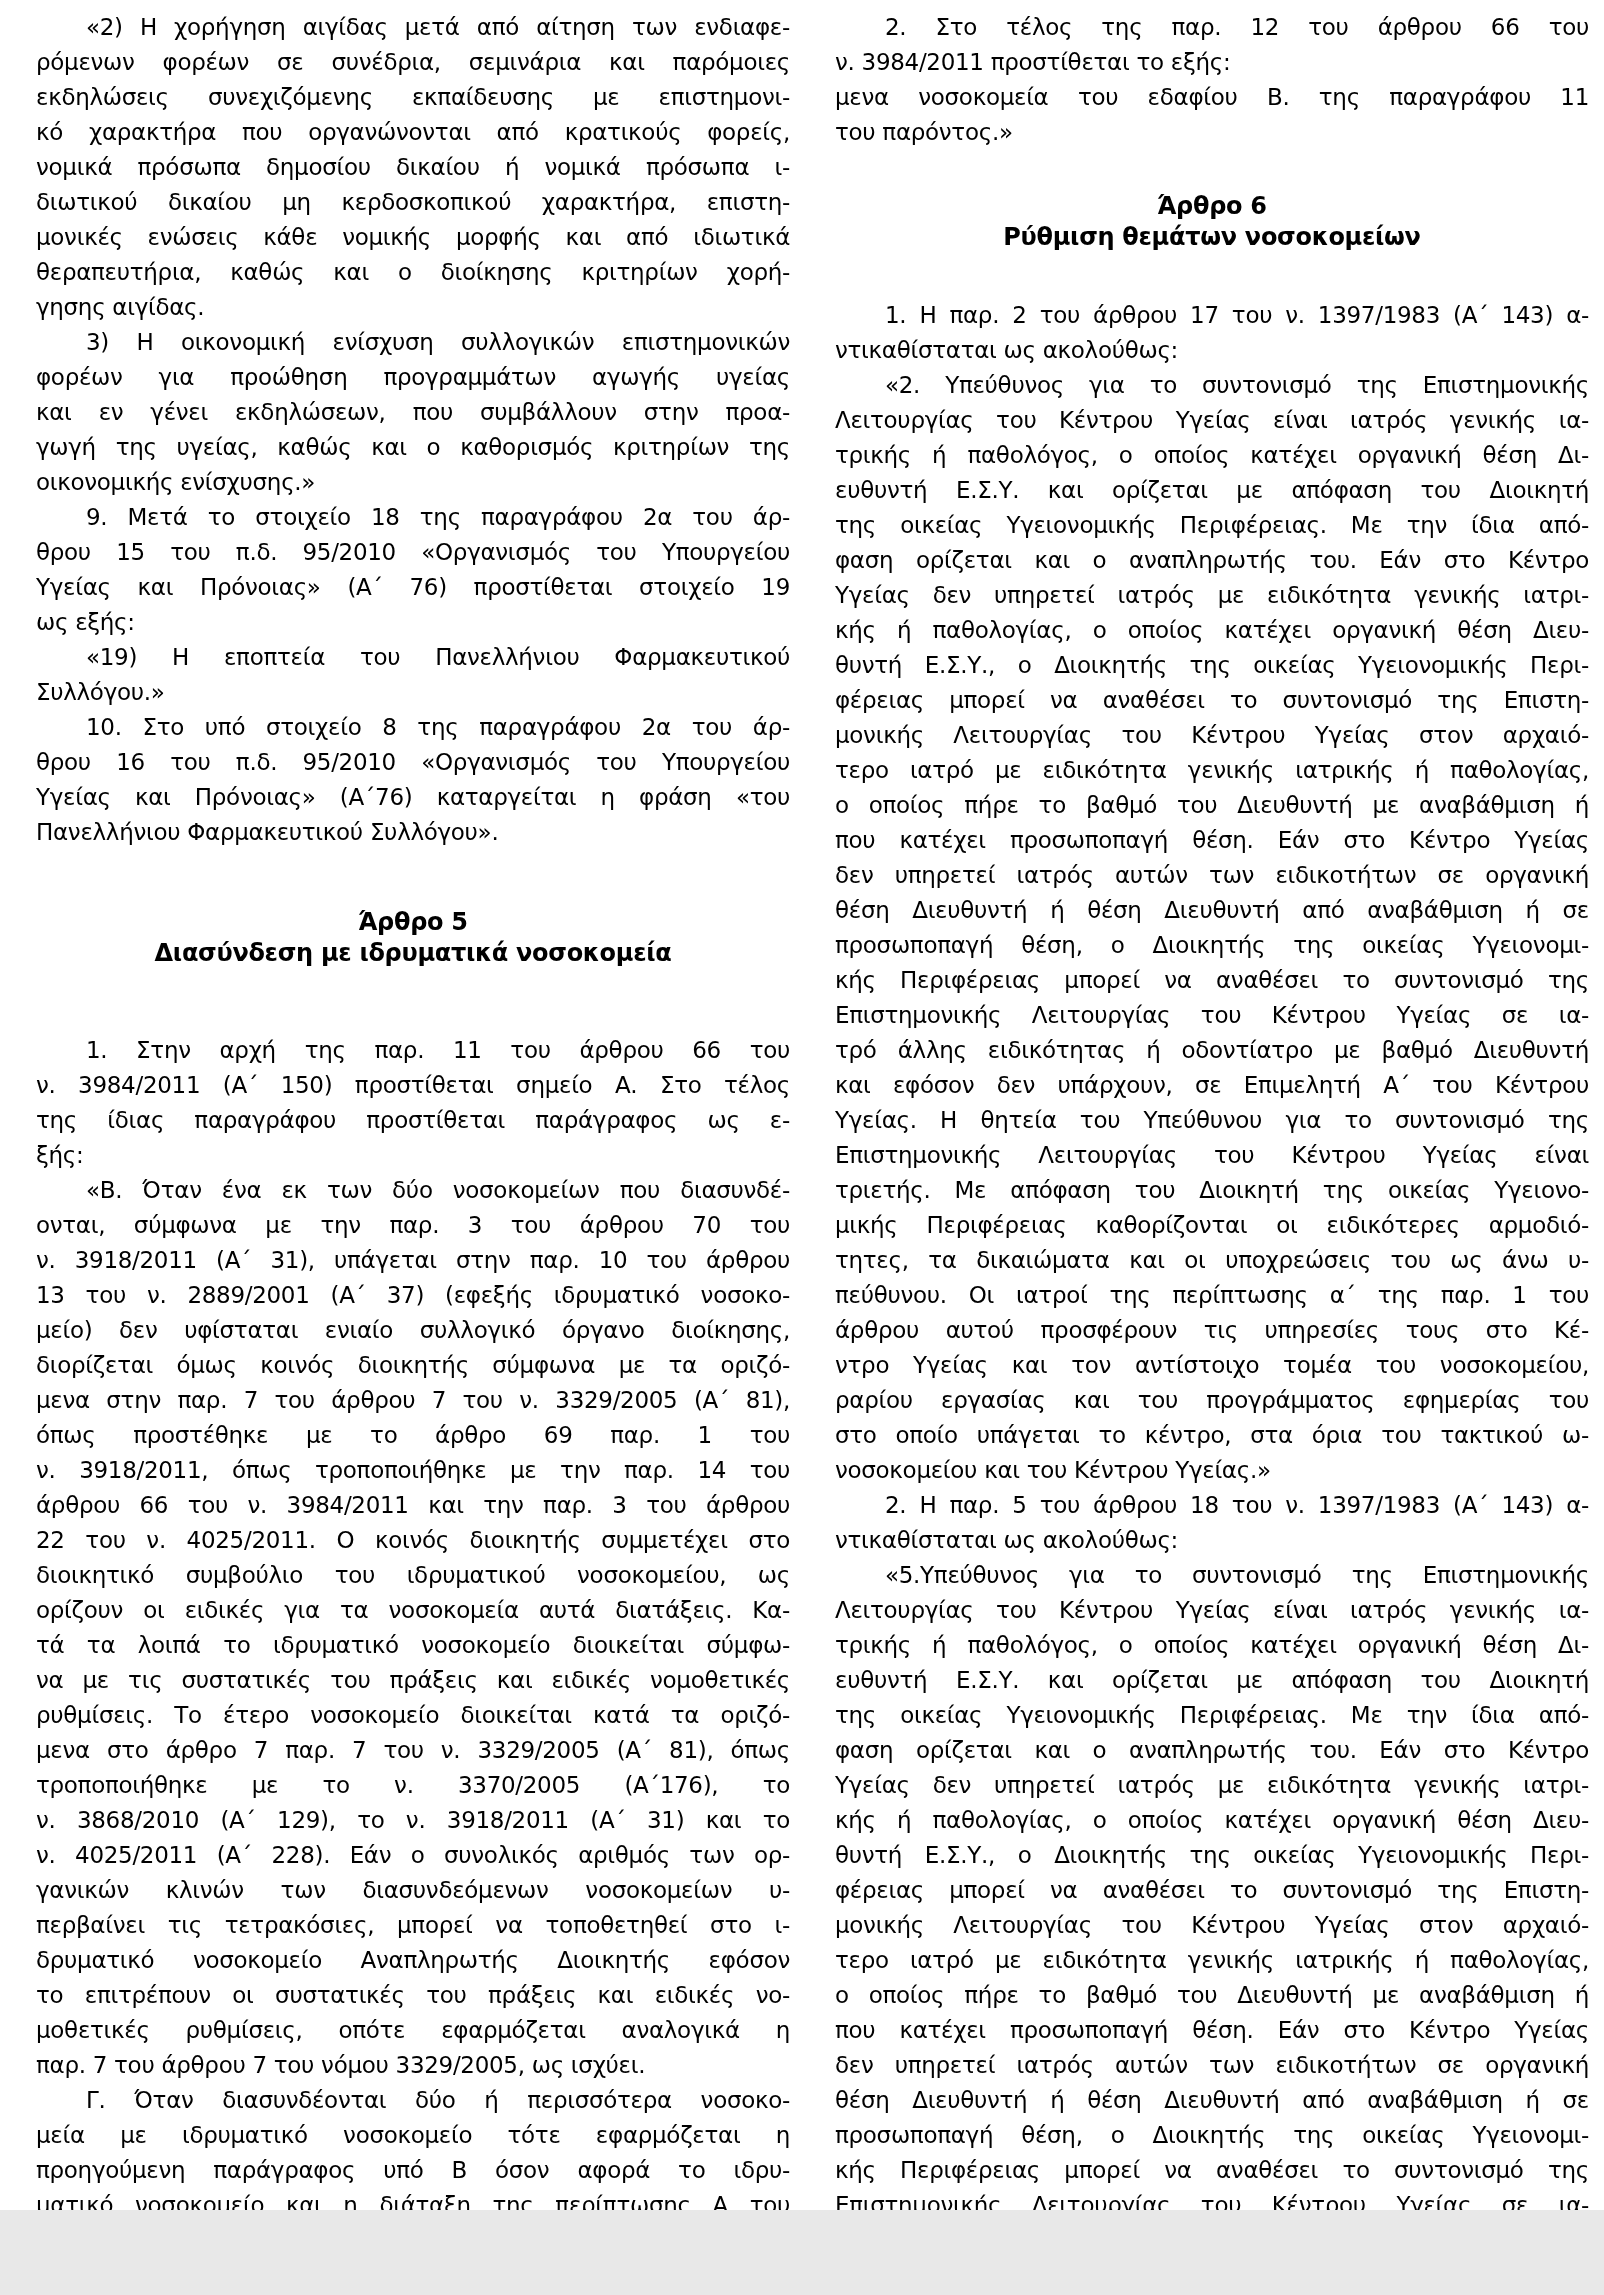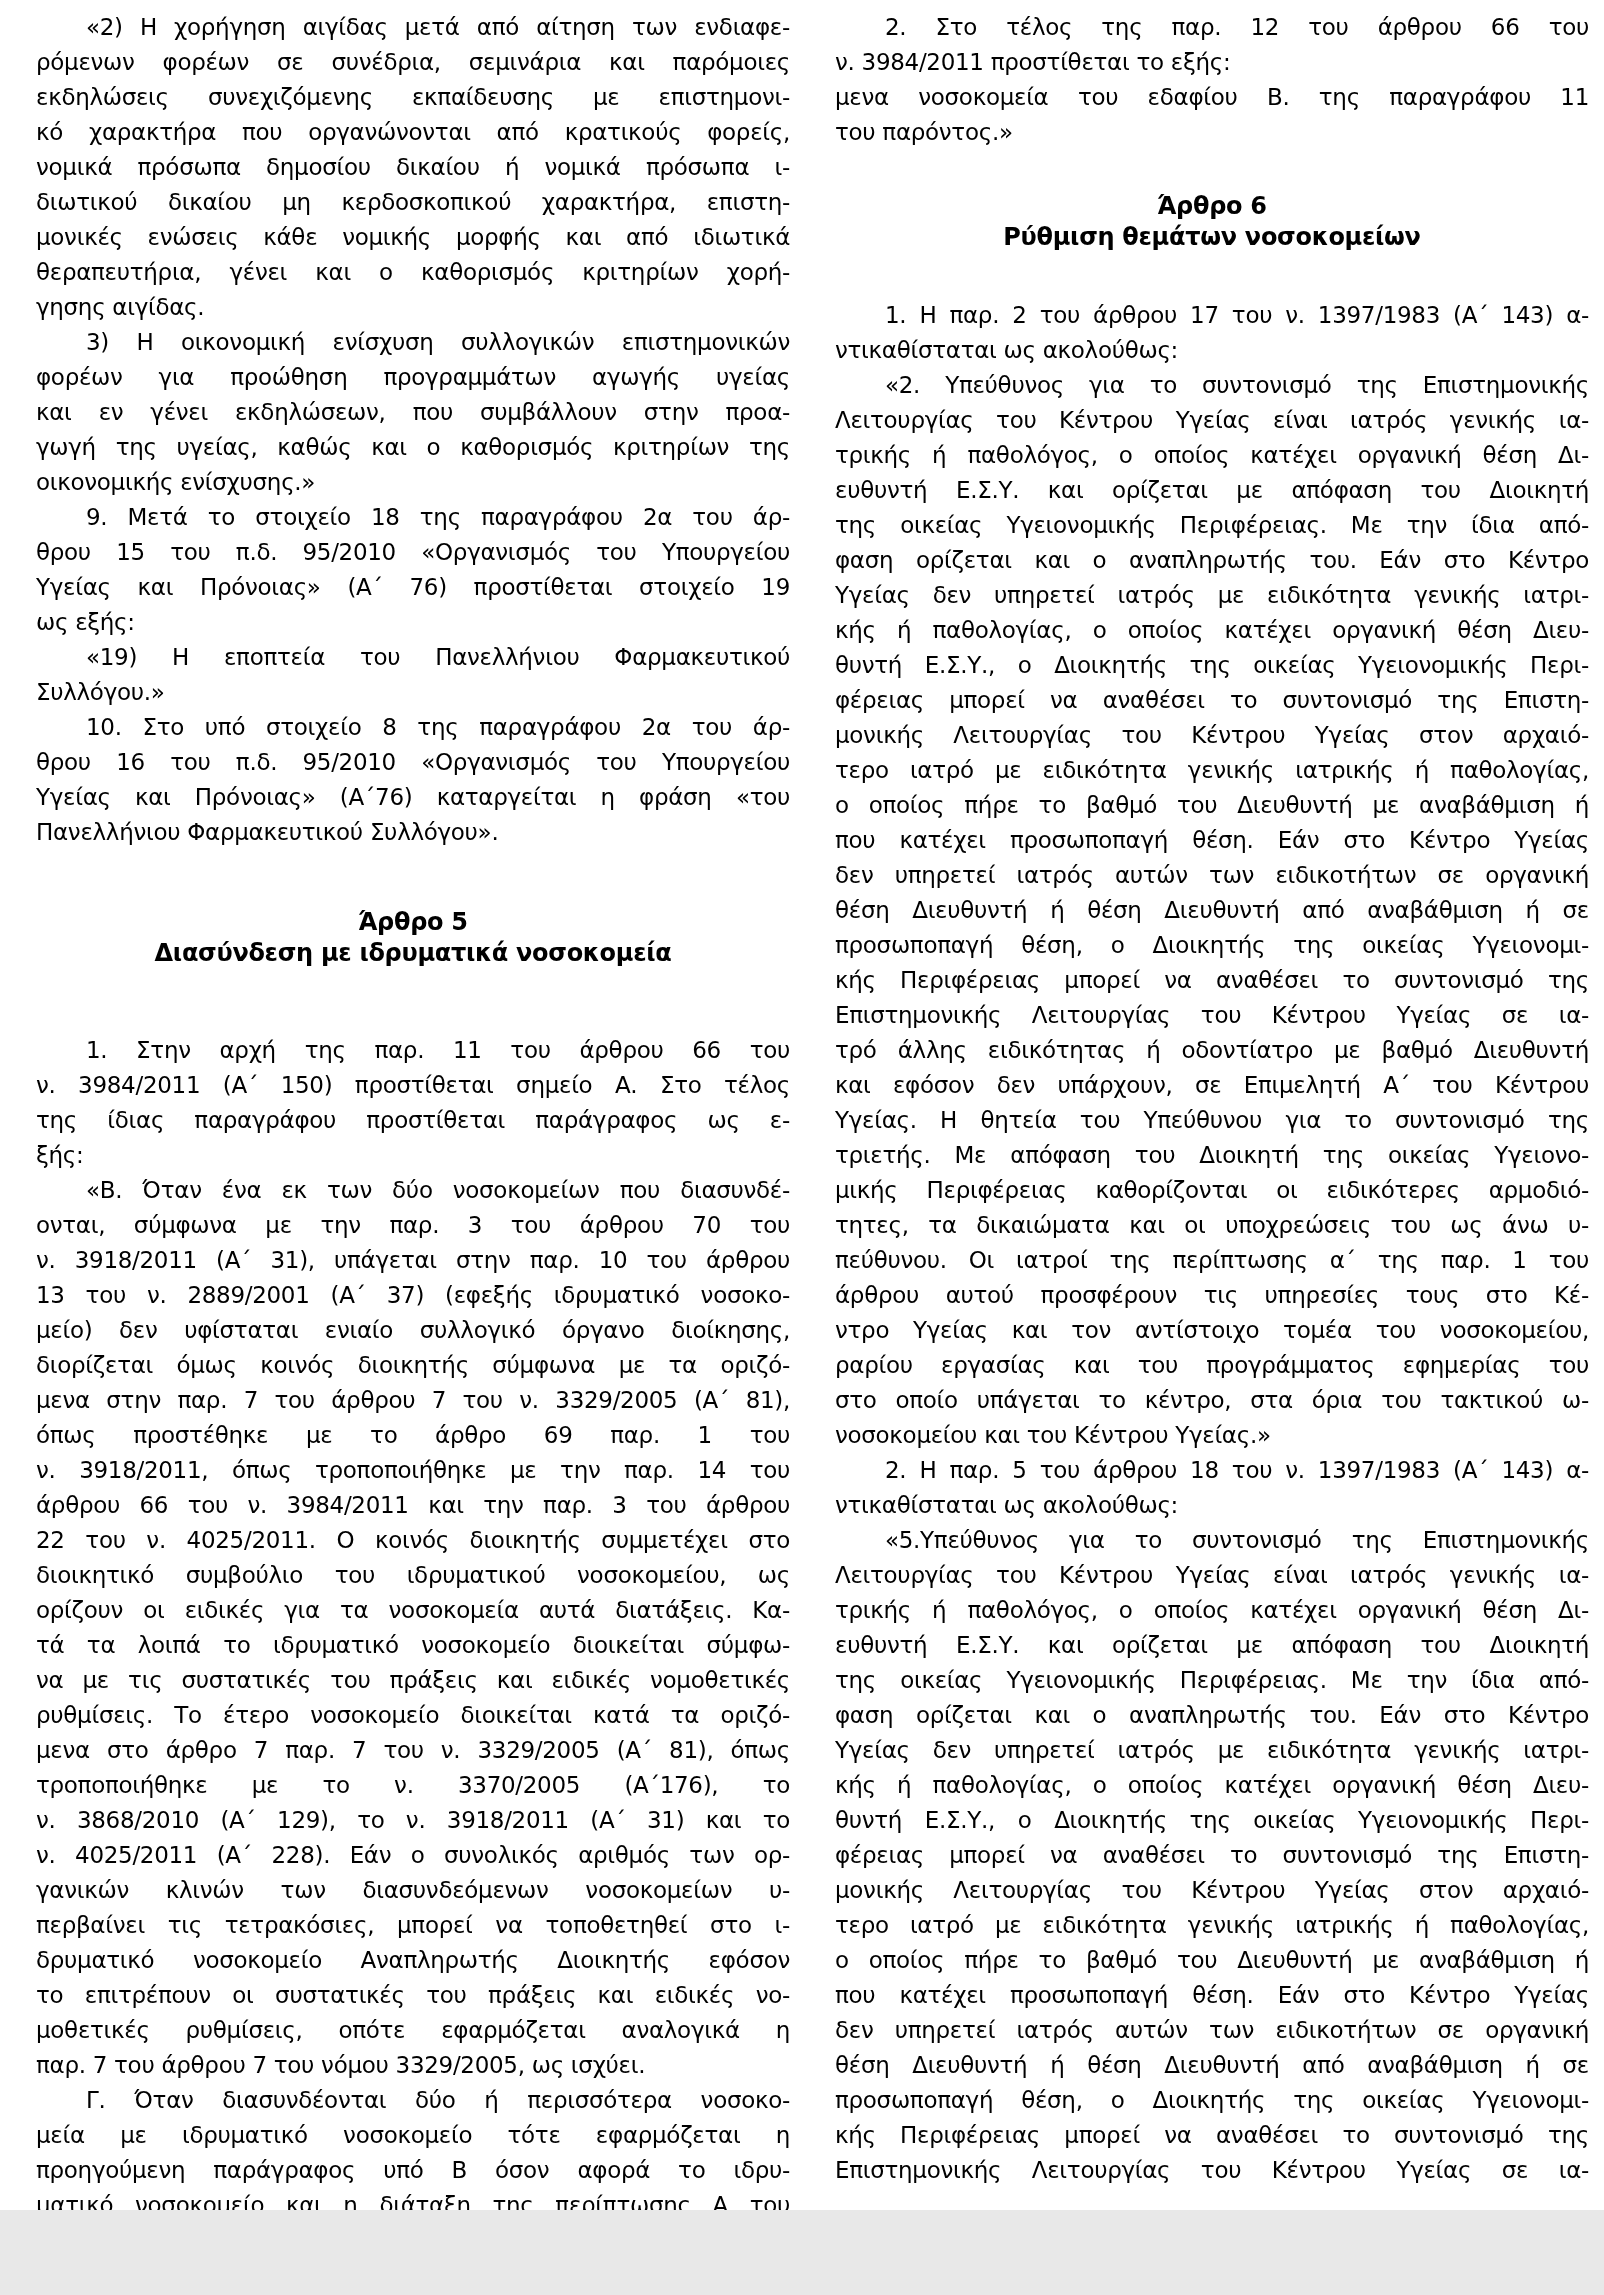--- a/index.html
+++ b/index.html
@@ -57,21 +57,21 @@
 
 <div id="page">
   <div id="col-left" class="column">
       <div class="line first">«2) Η χορήγηση αιγίδας μετά από αίτηση των ενδιαφε-</div>
       <div class="line body">ρόμενων φορέων σε συνέδρια, σεμινάρια και παρόμοιες</div>
       <div class="line body">εκδηλώσεις συνεχιζόμενης εκπαίδευσης με επιστημονι-</div>
       <div class="line body">κό χαρακτήρα που οργανώνονται από κρατικούς φορείς,</div>
       <div class="line body">νομικά πρόσωπα δημοσίου δικαίου ή νομικά πρόσωπα ι-</div>
       <div class="line body">διωτικού δικαίου μη κερδοσκοπικού χαρακτήρα, επιστη-</div>
       <div class="line body">μονικές ενώσεις κάθε νομικής μορφής και από ιδιωτικά</div>
-      <div class="line body">θεραπευτήρια, γένει και ο καθορισμός κριτηρίων χορή-</div>
+      <div class="line body">θεραπευτήρια, καθώς και ο διοίκησης κριτηρίων χορή-</div>
       <div class="line end">γησης αιγίδας.</div>
       <div class="line first">3) Η οικονομική ενίσχυση συλλογικών επιστημονικών</div>
       <div class="line body">φορέων για προώθηση προγραμμάτων αγωγής υγείας</div>
       <div class="line body">και εν γένει εκδηλώσεων, που συμβάλλουν στην προα-</div>
       <div class="line body">γωγή της υγείας, καθώς και ο καθορισμός κριτηρίων της</div>
       <div class="line end">οικονομικής ενίσχυσης.»</div>
       <div class="line first">9. Μετά το στοιχείο 18 της παραγράφου 2α του άρ-</div>
       <div class="line body">θρου 15 του π.δ. 95/2010 «Οργανισμός του Υπουργείου</div>
       <div class="line body">Υγείας και Πρόνοιας» (Α΄ 76) προστίθεται στοιχείο 19</div>
       <div class="line end">ως εξής:</div>
@@ -147,20 +147,21 @@
       <div class="line body">ο οποίος πήρε το βαθμό του Διευθυντή με αναβάθμιση ή</div>
       <div class="line body">που κατέχει προσωποπαγή θέση. Εάν στο Κέντρο Υγείας</div>
       <div class="line body">δεν υπηρετεί ιατρός αυτών των ειδικοτήτων σε οργανική</div>
       <div class="line body">θέση Διευθυντή ή θέση Διευθυντή από αναβάθμιση ή σε</div>
       <div class="line body">προσωποπαγή θέση, ο Διοικητής της οικείας Υγειονομι-</div>
       <div class="line body">κής Περιφέρειας μπορεί να αναθέσει το συντονισμό της</div>
       <div class="line body">Επιστημονικής Λειτουργίας του Κέντρου Υγείας σε ια-</div>
       <div class="line body">τρό άλλης ειδικότητας ή οδοντίατρο με βαθμό Διευθυντή</div>
       <div class="line body">και εφόσον δεν υπάρχουν, σε Επιμελητή Α΄ του Κέντρου</div>
       <div class="line body">Υγείας. Η θητεία του Υπεύθυνου για το συντονισμό της</div>
+      <div class="line body">Επιστημονικής Λειτουργίας του Κέντρου Υγείας είναι</div>
       <div class="line body">τριετής. Με απόφαση του Διοικητή της οικείας Υγειονο-</div>
       <div class="line body">μικής Περιφέρειας καθορίζονται οι ειδικότερες αρμοδιό-</div>
       <div class="line body">τητες, τα δικαιώματα και οι υποχρεώσεις του ως άνω υ-</div>
       <div class="line body">πεύθυνου. Οι ιατροί της περίπτωσης α΄ της παρ. 1 του</div>
       <div class="line body">άρθρου αυτού προσφέρουν τις υπηρεσίες τους στο Κέ-</div>
       <div class="line body">ντρο Υγείας και τον αντίστοιχο τομέα του νοσοκομείου,</div>
       <div class="line body">ραρίου εργασίας και του προγράμματος εφημερίας του</div>
       <div class="line body">στο οποίο υπάγεται το κέντρο, στα όρια του τακτικού ω-</div>
       <div class="line end">νοσοκομείου και του Κέντρου Υγείας.»</div>
       <div class="line first">2. Η παρ. 5 του άρθρου 18 του ν. 1397/1983 (Α΄ 143) α-</div>

